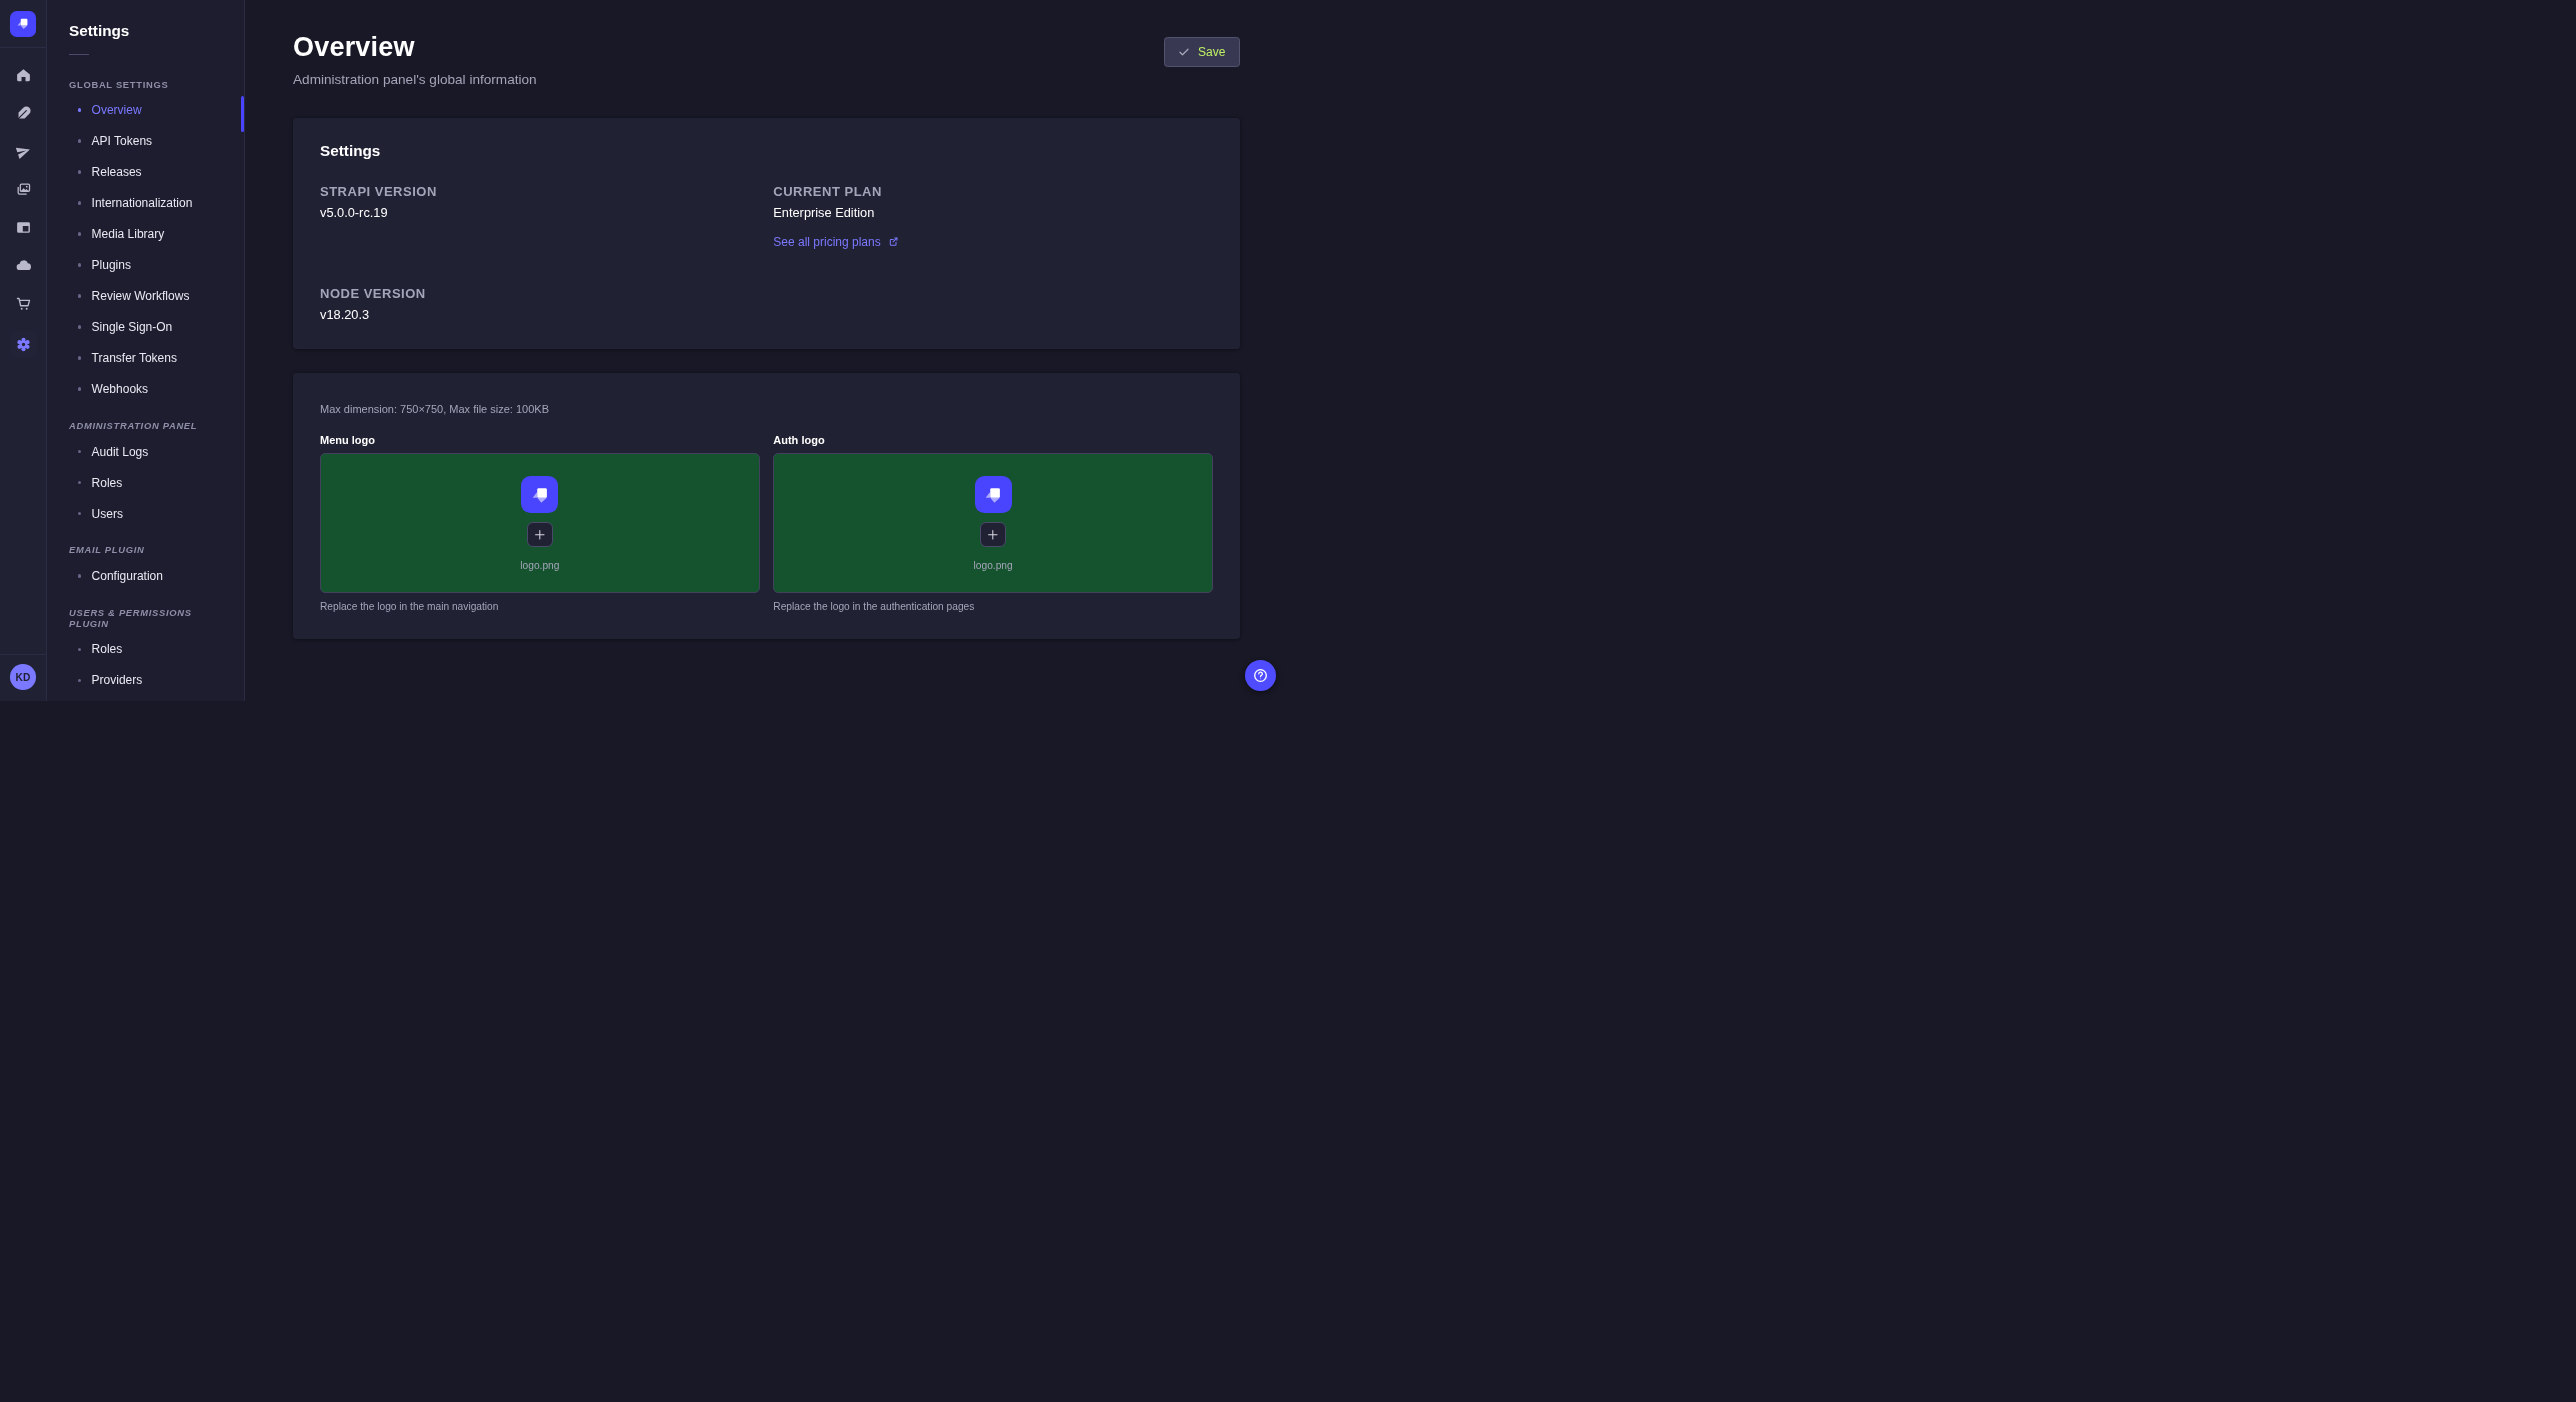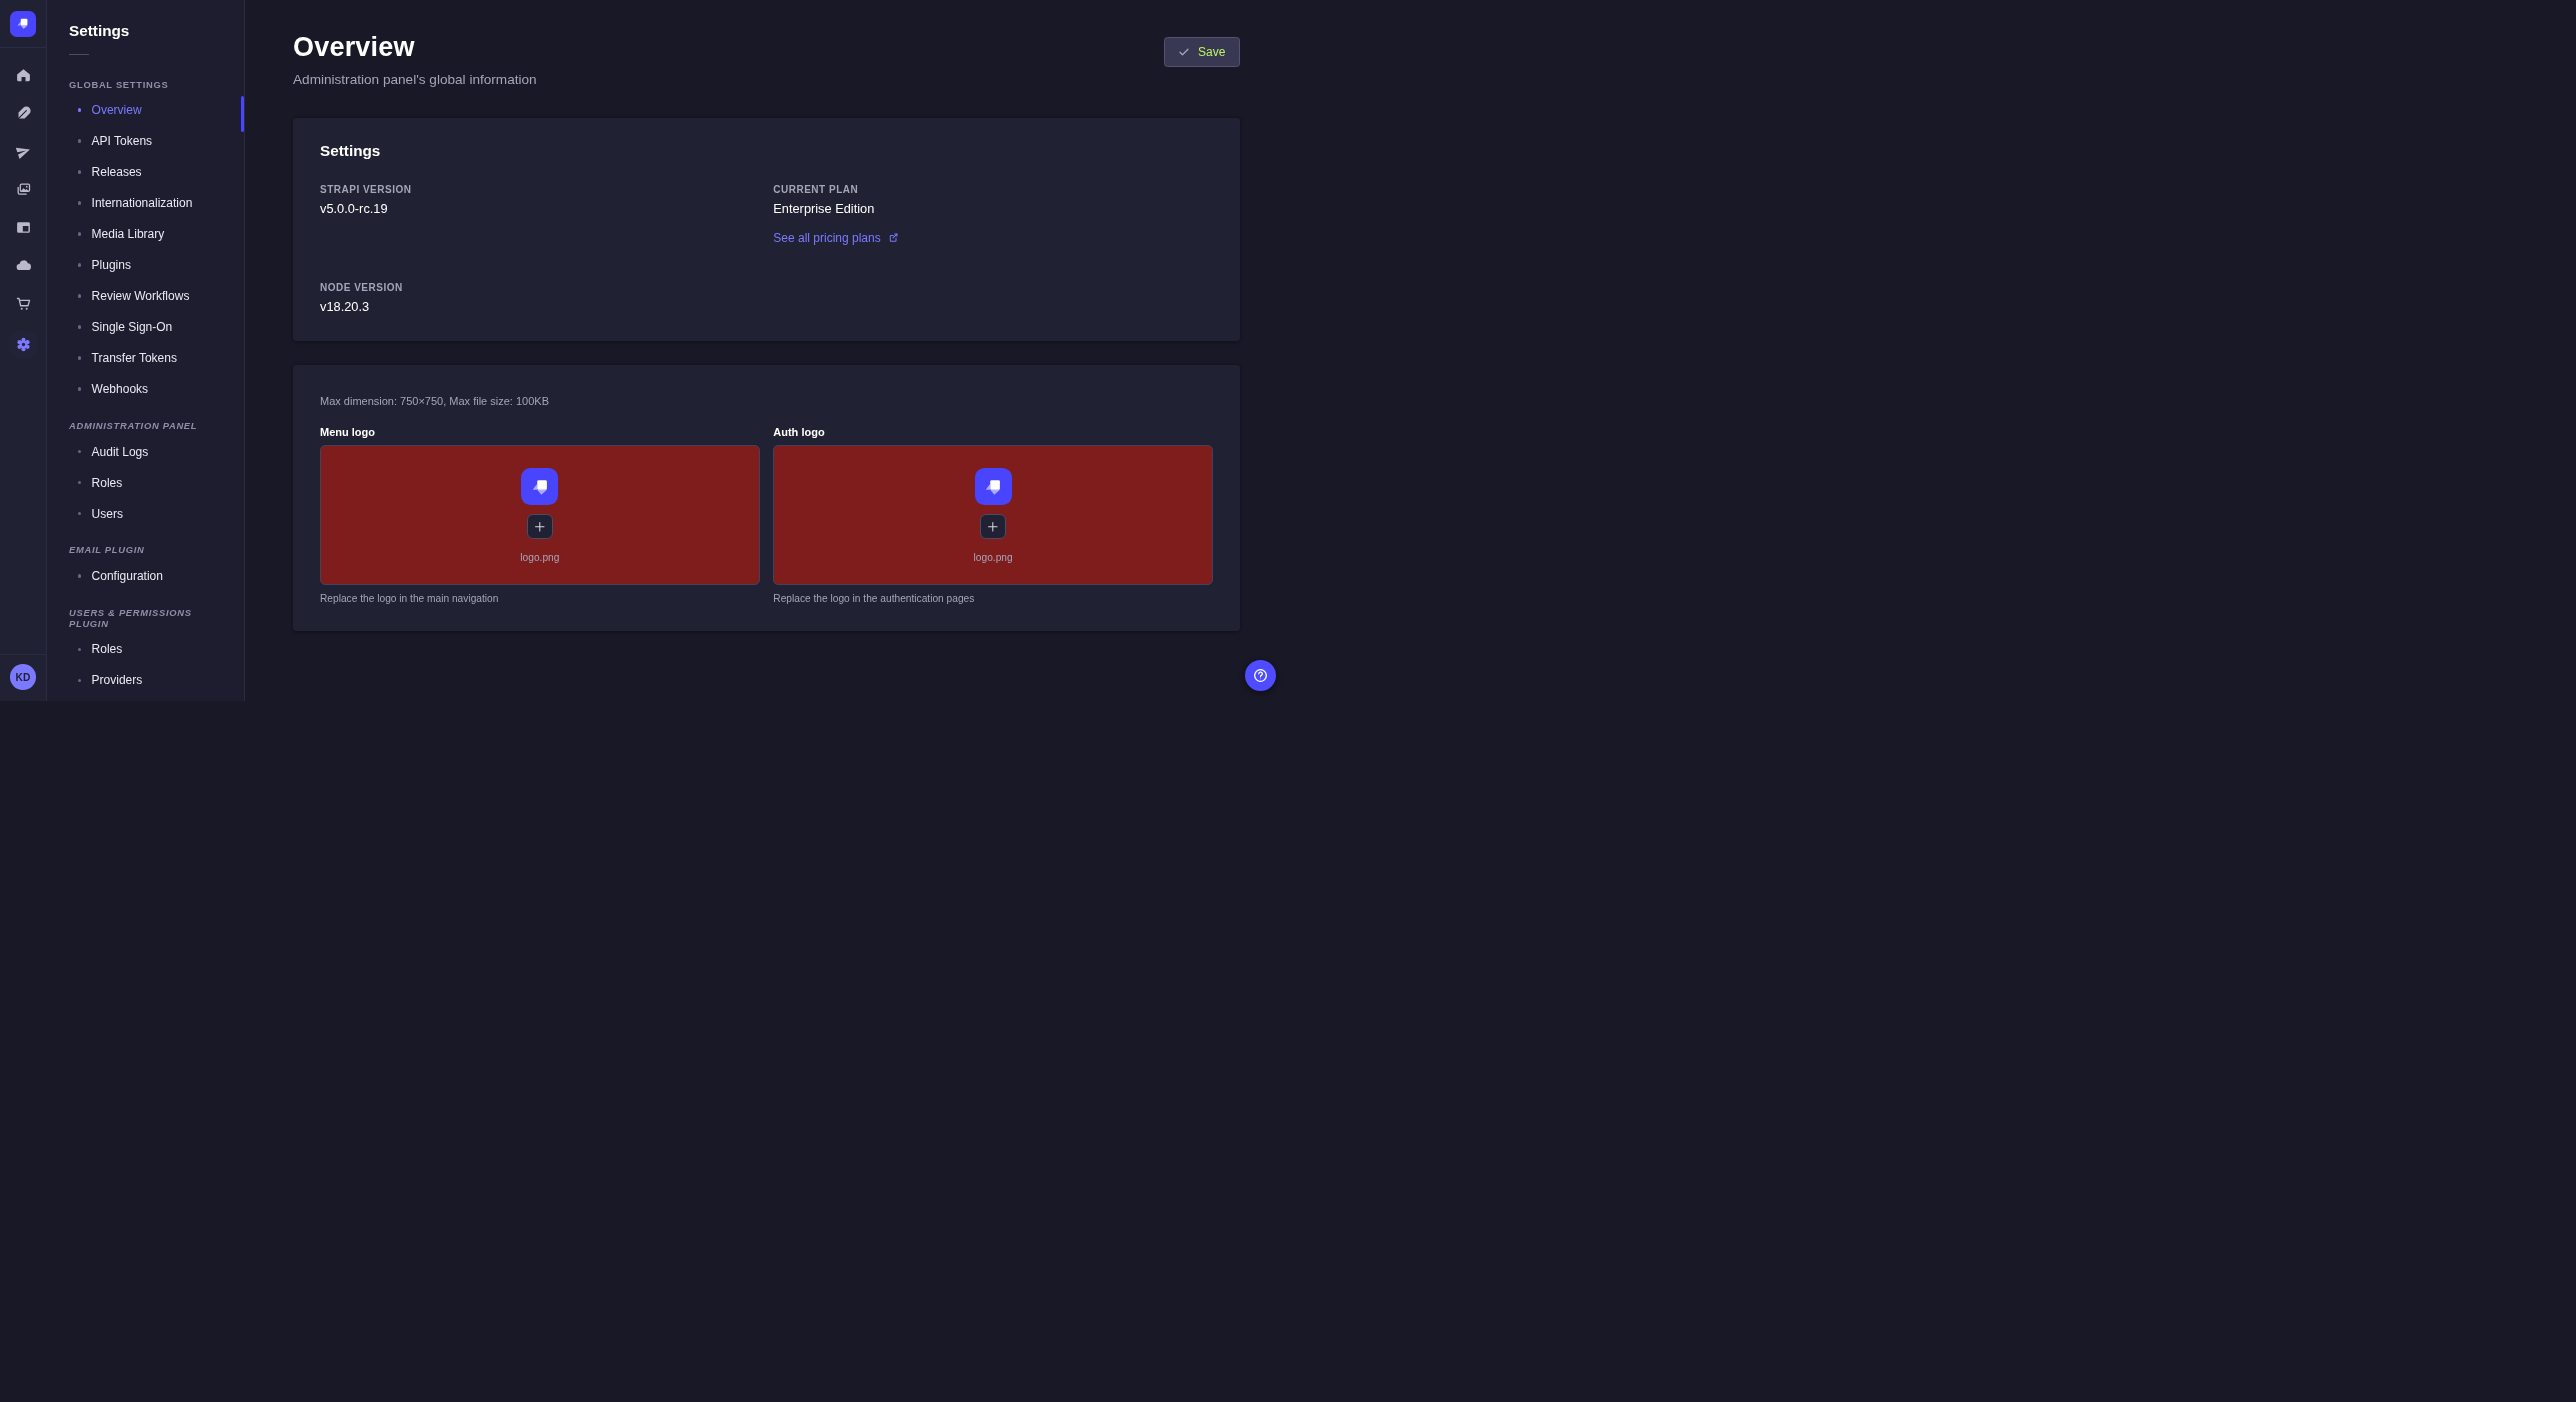--- a/index.html
+++ b/index.html
@@ -86,36 +86,36 @@
     box-shadow:0 0.9px 3.4px rgba(3,3,5,.35);
   }
   .card.details { margin-top:31px; }
   .card.customization { margin-top:24px; }
   .card-title { font-size:15.3px; font-weight:600; color:#ffffff; }
   .details-grid {
     display:grid; grid-template-columns:1fr 1fr; column-gap:13.6px; row-gap:37px;
     margin-top:24px;
   }
   .field-label {
-    font-size:10px; font-weight:700; letter-spacing:0.5px; color:#a5a5ba;
+    font-size:13px; font-weight:700; letter-spacing:0.5px; color:#a5a5ba;
     text-transform:uppercase;
   }
   .field-value { margin-top:6px; font-size:12.8px; color:#ffffff; }
   .pricing-link {
     margin-top:15.3px; display:inline-flex; align-items:center; gap:7.7px;
     font-size:12px; color:#7b79ff; text-decoration:none; cursor:pointer;
   }
   .pricing-link svg { width:11px; height:11px; }
   .card-subtitle { margin-top:6px; font-size:11px; color:#a5a5ba; }
   .uploads {
     display:grid; grid-template-columns:1fr 1fr; column-gap:13.6px; margin-top:19px;
   }
   .upload-label { font-size:11px; font-weight:700; color:#ffffff; }
   .upload-box {
-    margin-top:7.7px; height:140px; background:#7f1d1d;
+    margin-top:7.7px; height:140px; background:#14532d;
     border:0.9px solid #42425f; border-radius:5.1px;
     display:flex; flex-direction:column; align-items:center; justify-content:center;
     cursor:pointer;
   }
   .logo-tile {
     width:37px; height:37px; border-radius:9.4px; background:#4945ff;
     display:flex; align-items:center; justify-content:center;
   }
   .logo-tile svg { width:22px; height:22px; }
   .rail-logo svg { width:15.3px; height:15.3px; }

